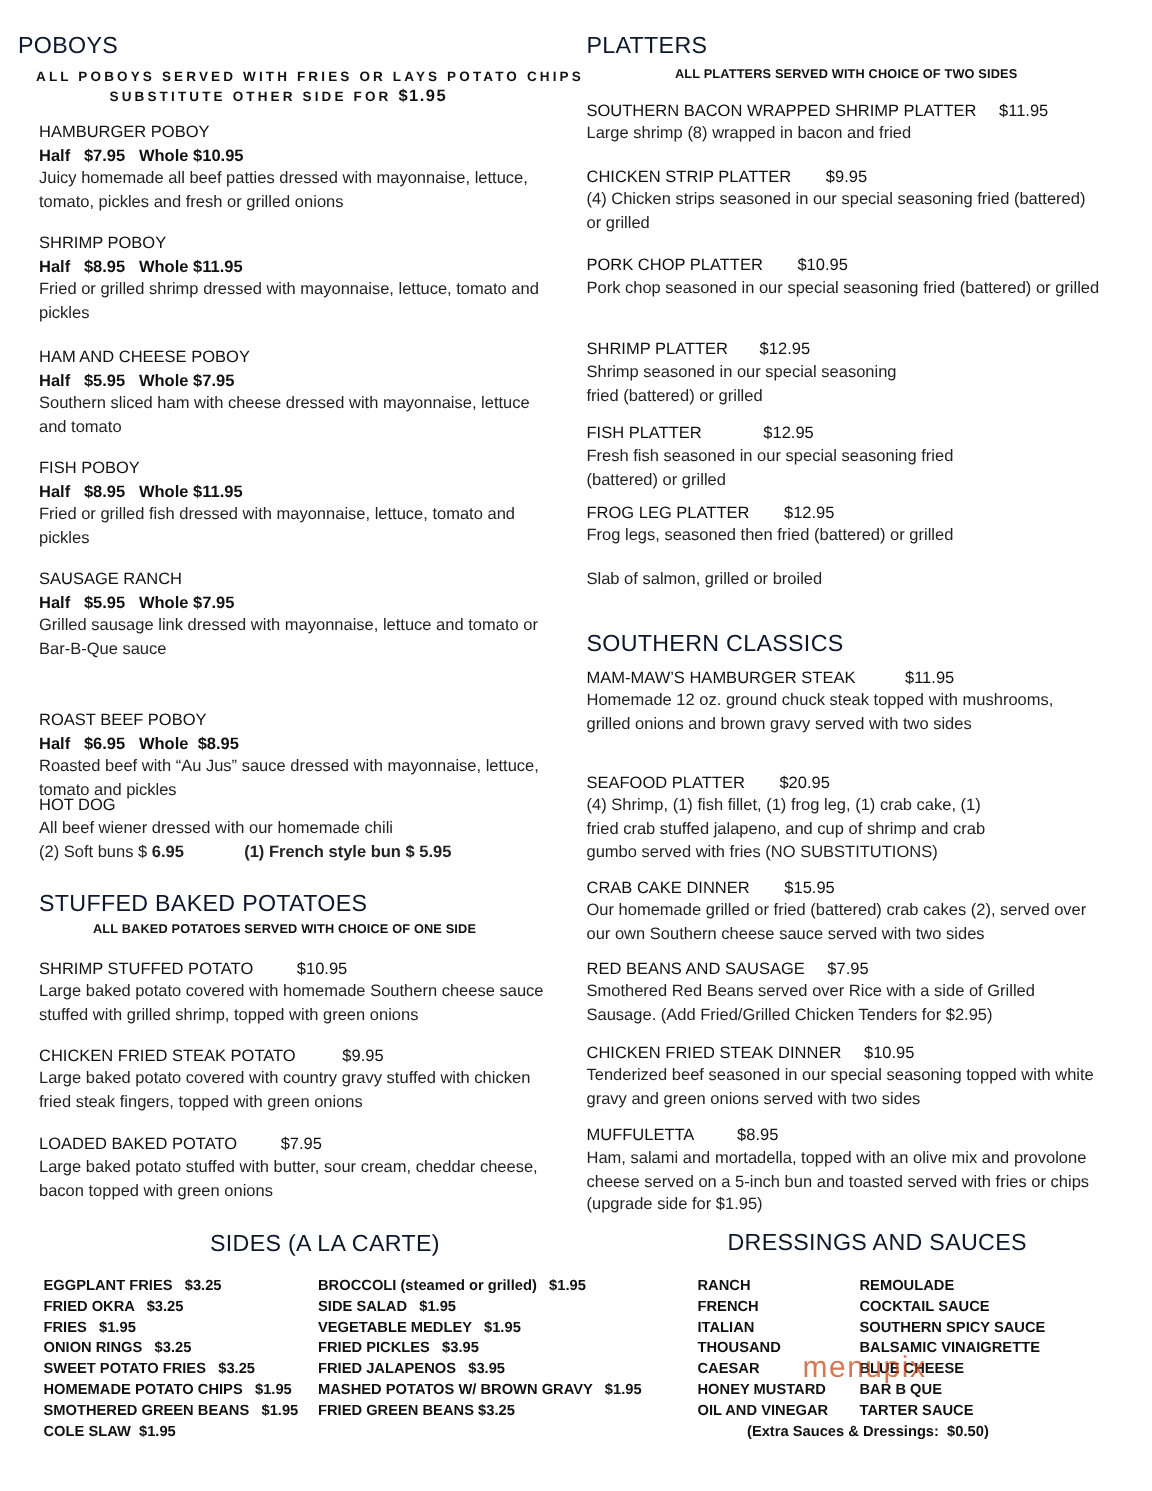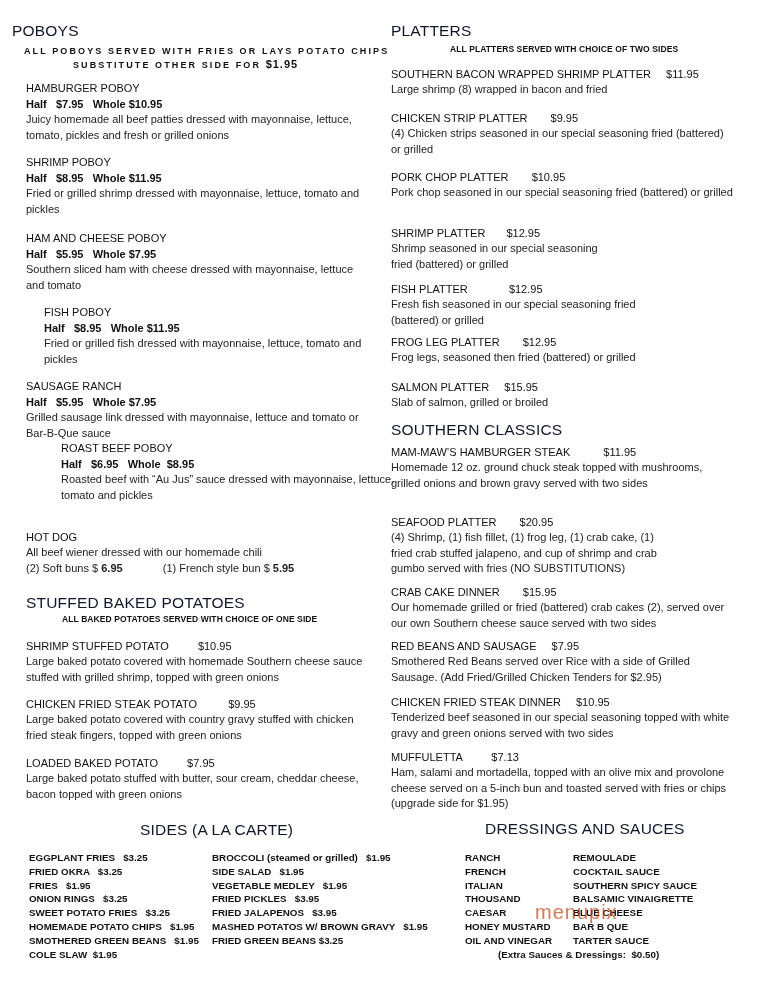--- a/index.html
+++ b/index.html
@@ -94,45 +94,45 @@
   <div class="item-halfwhole" style="white-space:pre;">Half   $8.95   Whole $11.95</div>
   <div class="item-desc">Fried or grilled shrimp dressed with mayonnaise, lettuce, tomato and pickles</div>
 </div>
 
 <div class="item" style="left:26px; top:230px;">
   <div class="item-name">HAM AND CHEESE POBOY</div>
   <div class="item-halfwhole" style="white-space:pre;">Half   $5.95   Whole $7.95</div>
   <div class="item-desc">Southern sliced ham with cheese dressed with mayonnaise, lettuce and tomato</div>
 </div>
 
-<div class="item" style="left:26px; top:304px;margin-left:18px;">
+<div class="item" style="left:26px; top:304px;">
   <div class="item-name">FISH POBOY</div>
   <div class="item-halfwhole" style="white-space:pre;">Half   $8.95   Whole $11.95</div>
   <div class="item-desc">Fried or grilled fish dressed with mayonnaise, lettuce, tomato and pickles</div>
 </div>
 
 <div class="item" style="left:26px; top:378px;">
   <div class="item-name">SAUSAGE RANCH</div>
   <div class="item-halfwhole" style="white-space:pre;">Half   $5.95   Whole $7.95</div>
   <div class="item-desc">Grilled sausage link dressed with mayonnaise, lettuce and tomato or Bar-B-Que sauce</div>
 </div>
 
-<div class="item" style="left:26px; top:440px;margin-left:35px;">
+<div class="item" style="left:26px; top:472px;">
   <div class="item-name">ROAST BEEF POBOY</div>
   <div class="item-halfwhole" style="white-space:pre;">Half   $6.95   Whole  $8.95</div>
   <div class="item-desc">Roasted beef with “Au Jus” sauce dressed with mayonnaise, lettuce, tomato and pickles</div>
 </div>
 
 <div class="item" style="left:26px; top:529px;">
   <div class="item-name">HOT DOG</div>
   <div class="item-desc">All beef wiener dressed with our homemade chili</div>
   <div class="item-desc" style="white-space:nowrap;">
     <span><span style="white-space:pre;">(2) Soft buns $ </span><b>6.95</b></span>
     <span style="display:inline-block; width:34px;"></span>
-    <span><span style="white-space:pre;">(1) French style bun $ </span><b>5.95</b></span>
+    <span><span style="white-space:pre;font-weight:bold;">(1) French style bun $ </span><b>5.95</b></span>
   </div>
 </div>
 
 <div class="section-title" style="left:26px; top:594px;">STUFFED BAKED POTATOES</div>
 <div class="section-note" style="left:62px; top:614px;">ALL BAKED POTATOES SERVED WITH CHOICE OF ONE SIDE</div>
 
 <div class="item" style="left:26px; top:638px;">
   <div class="item-name">
     <span>SHRIMP STUFFED POTATO</span>
     <span class="price" style="margin-left:26px;">$10.95</span>
@@ -201,24 +201,20 @@
 
 <div class="item" style="left:391px; top:334px; width:345px;">
   <div class="item-name">
     <span>FROG LEG PLATTER</span>
     <span class="price" style="margin-left:20px;">$12.95</span>
   </div>
   <div class="item-desc">Frog legs, seasoned then fried (battered) or grilled</div>
 </div>
 
 <div class="item" style="left:391px; top:379px; width:345px;">
-  <div class="item-name">
-    <span>SALMON PLATTER</span>
-    <span class="price" style="margin-left:12px;">$15.95</span>
-  </div>
   <div class="item-desc">Slab of salmon, grilled or broiled</div>
 </div>
 
 <div class="section-title" style="left:391px; top:421px;">SOUTHERN CLASSICS</div>
 
 <div class="item" style="left:391px; top:444px; width:320px;">
   <div class="item-name">
     <span>MAM-MAW’S HAMBURGER STEAK</span>
     <span class="price" style="margin-left:30px;">$11.95</span>
   </div>
@@ -253,21 +249,21 @@
   <div class="item-name">
     <span>CHICKEN FRIED STEAK DINNER</span>
     <span class="price" style="margin-left:12px;">$10.95</span>
   </div>
   <div class="item-desc">Tenderized beef seasoned in our special seasoning topped with white gravy and green onions served with two sides</div>
 </div>
 
 <div class="item" style="left:391px; top:749px; width:352px;">
   <div class="item-name">
     <span>MUFFULETTA</span>
-    <span class="price" style="margin-left:26px;">$7.13</span>
+    <span class="price" style="margin-left:26px;">$8.95</span>
   </div>
   <div class="item-desc">Ham, salami and mortadella, topped with an olive mix and provolone cheese served on a 5-inch bun and toasted served with fries or chips (upgrade side for $1.95)</div>
 </div>
 
 <div class="section-title" style="left:140px; top:821px;">SIDES (A LA CARTE)</div>
 
 <div class="sides-list" style="left:29px; top:851px;">
   <div class="row" style="white-space:pre;">EGGPLANT FRIES   $3.25</div>
   <div class="row" style="white-space:pre;">FRIED OKRA   $3.25</div>
   <div class="row" style="white-space:pre;">FRIES   $1.95</div>

